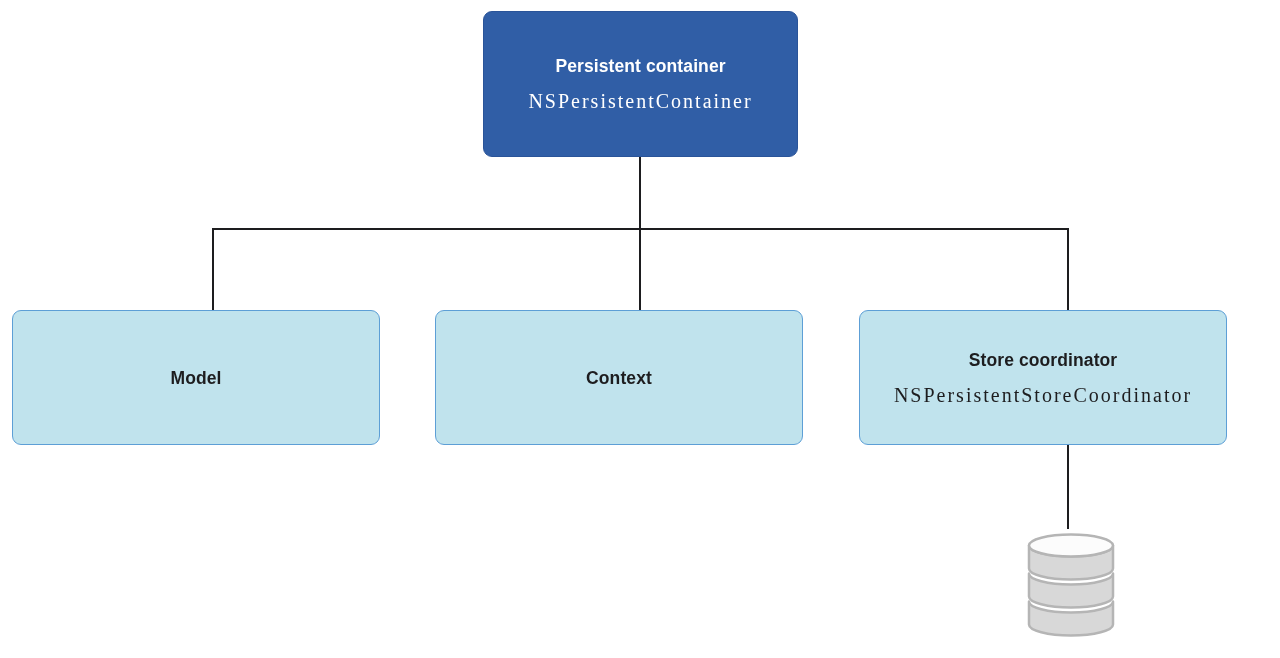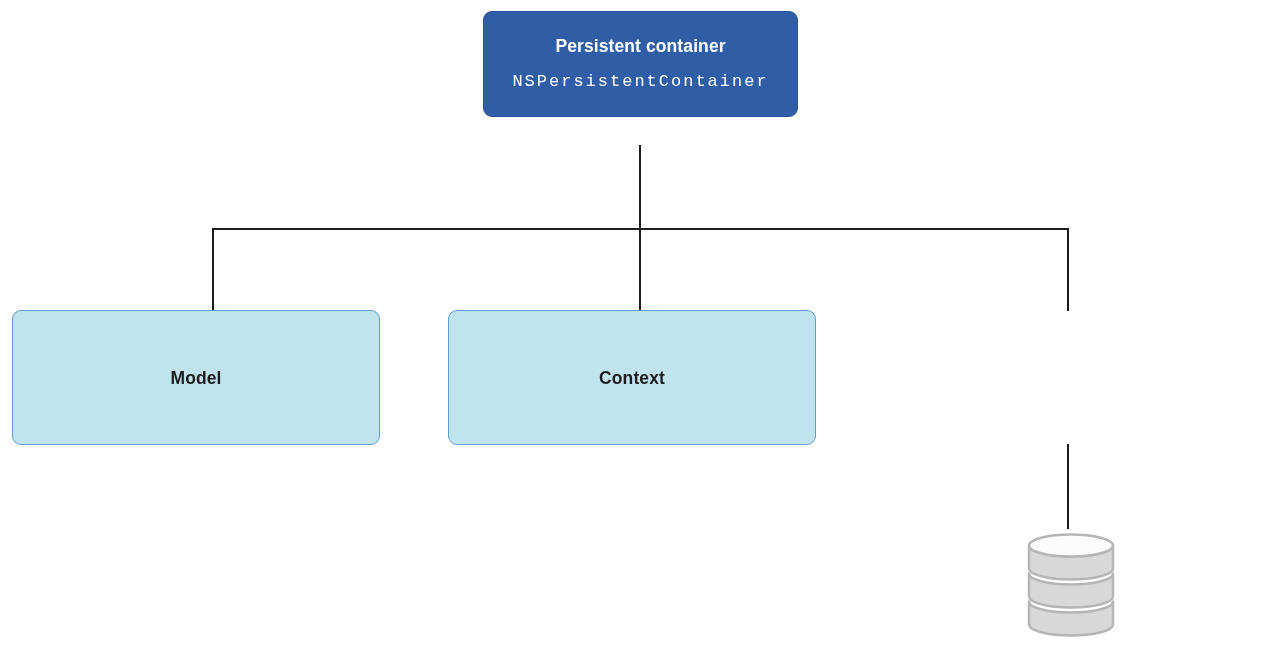--- a/index.html
+++ b/index.html
@@ -23,44 +23,44 @@
     flex-direction: column;
     align-items: center;
     justify-content: center;
     row-gap: 13px;
     text-align: center;
   }
   .node-root {
     left: 483px;
     top: 11px;
     width: 315px;
-    height: 106px;
+    height: 146px;
     background: #305ea6;
     border: 1.5px solid #2a5499;
   }
   .node-child {
     top: 310px;
     width: 368px;
     height: 135px;
     background: #c0e3ed;
     border: 1.5px solid #5d9fd6;
   }
   .node-model   { left: 12px;  }
-  .node-context { left: 448px; }
+  .node-context { left: 435px; }
   .node-store   { left: 859px; }
   .node-title {
     font-size: 17.5px;
     font-weight: 700;
     line-height: 22px;
     color: #1d1d1f;
     letter-spacing: 0.1px;
   }
   .node-code {
-    font-family: Liberation Mono, monospace;
-    font-size: 17px;
+    font-family: Liberation Serif, serif;
+    font-size: 20px;
     line-height: 23px;
     letter-spacing: 2px;
     color: #1d1d1f;
     white-space: nowrap;
   }
   .node-root .node-title,
   .node-root .node-code {
     color: #ffffff;
   }
   .connector {
@@ -101,20 +101,24 @@
   </div>
 
   <div class="node node-child node-model">
     <div class="node-title">Model</div>
   </div>
 
   <div class="node node-child node-context">
     <div class="node-title">Context</div>
   </div>
 
+  <div class="node node-child node-store">
+    <div class="node-title">Store coordinator</div>
+    <div class="node-code">NSPersistentStoreCoordinator</div>
+  </div>
 
   <svg class="db-icon" viewBox="0 0 92 108" xmlns="http://www.w3.org/2000/svg" aria-hidden="true">
 
     <path d="M 4 70 A 42 11 0 0 0 88 70 L 88 93 A 42 11 0 0 1 4 93 Z" fill="#d8d8d8" stroke="#b5b5b5" stroke-width="2.5" stroke-linejoin="round"></path>
 
     <path d="M 4 42 A 42 11 0 0 0 88 42 L 88 65 A 42 11 0 0 1 4 65 Z" fill="#d8d8d8" stroke="#b5b5b5" stroke-width="2.5" stroke-linejoin="round"></path>
 
     <path d="M 4 14 A 42 11 0 0 0 88 14 L 88 37 A 42 11 0 0 1 4 37 Z" fill="#d8d8d8" stroke="#b5b5b5" stroke-width="2.5" stroke-linejoin="round"></path>
 
     <ellipse cx="46" cy="14" rx="42" ry="11" fill="#fcfcfc" stroke="#b5b5b5" stroke-width="2.5"></ellipse>

